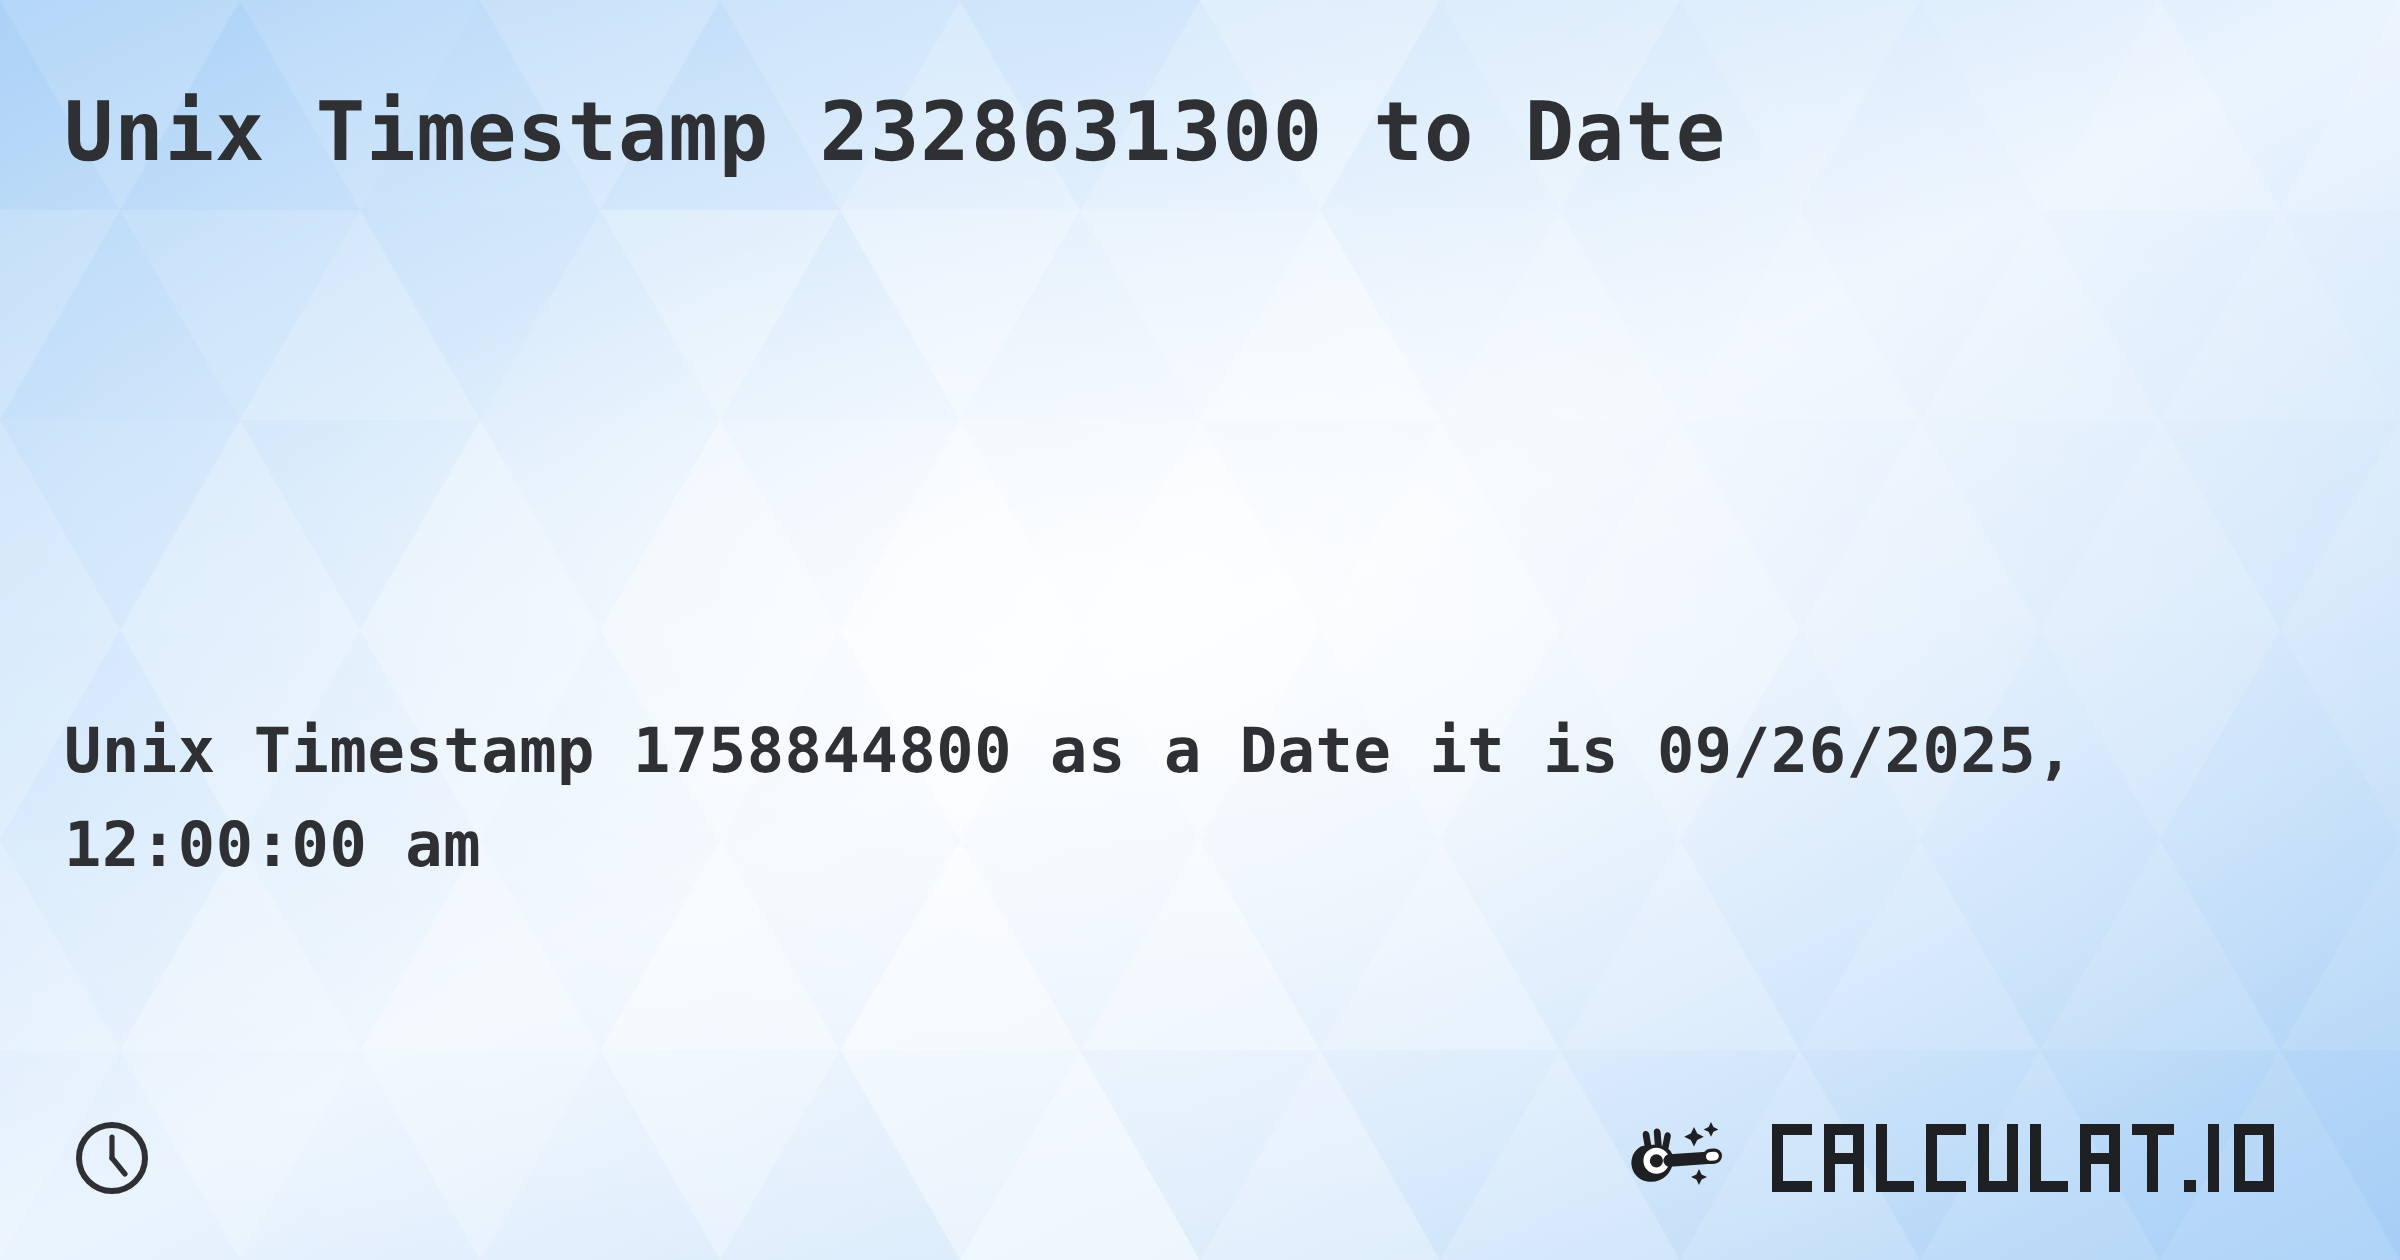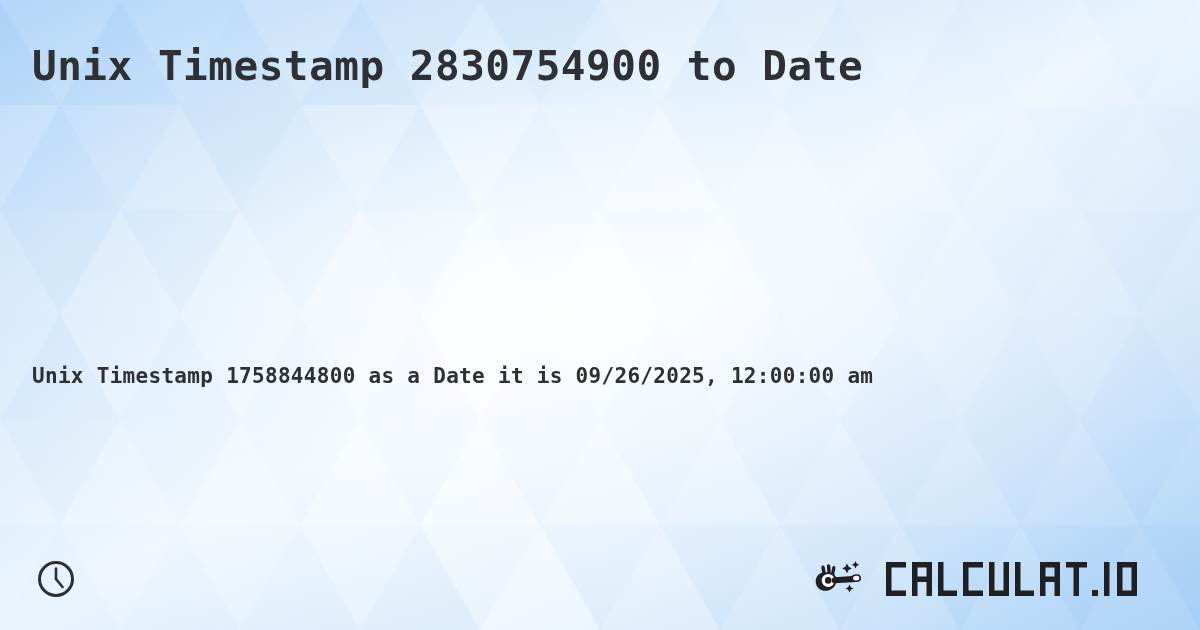--- a/index.html
+++ b/index.html
@@ -68,21 +68,21 @@
     letter-spacing: 0.2px;
   }
 
   .result {
     position: absolute;
     left: 32px;
     top: 353px;
     width: 1120px;
     margin: 0;
     font-family: "DejaVu Sans Mono", monospace;
-    font-size: 21px;
+    font-size: 31px;
     line-height: 47px;
     font-weight: bold;
     color: #2f3033;
     letter-spacing: 0.3px;
   }
 
   .footer {
     position: absolute;
     left: 0;
     right: 0;
@@ -299,21 +299,21 @@
       <polygon points="1080,630 1140,525 1020,525" fill="#ffffff" opacity="0.03"></polygon>
       <polygon points="1140,525 1200,630 1080,630" fill="#ffffff" opacity="0.11"></polygon>
       <polygon points="1200,630 1260,525 1140,525" fill="#ffffff" opacity="0.02"></polygon>
     </g>
 
     <rect x="0" y="0" width="1200" height="630" fill="url(#gradGlow)"></rect>
   </svg>
 
   <div id="content">
 
-    <h1 class="page-title">Unix Timestamp 2830754900 to Date</h1>
+    <h1 class="page-title">Unix Timestamp 2328631300 to Date</h1>
 
 
     <p class="result">Unix Timestamp 1758844800 as a Date it is 09/26/2025, 12:00:00 am</p>
 
     <div class="footer">
 
       <div class="footer-left">
         <svg class="clock-icon" viewBox="0 0 40 40" xmlns="http://www.w3.org/2000/svg">
           <circle cx="20" cy="20" r="16.5" fill="none" stroke="#2f3033" stroke-width="3"></circle>
           <line x1="20" y1="20" x2="20" y2="9.5" stroke="#2f3033" stroke-width="2.6" stroke-linecap="round"></line>

